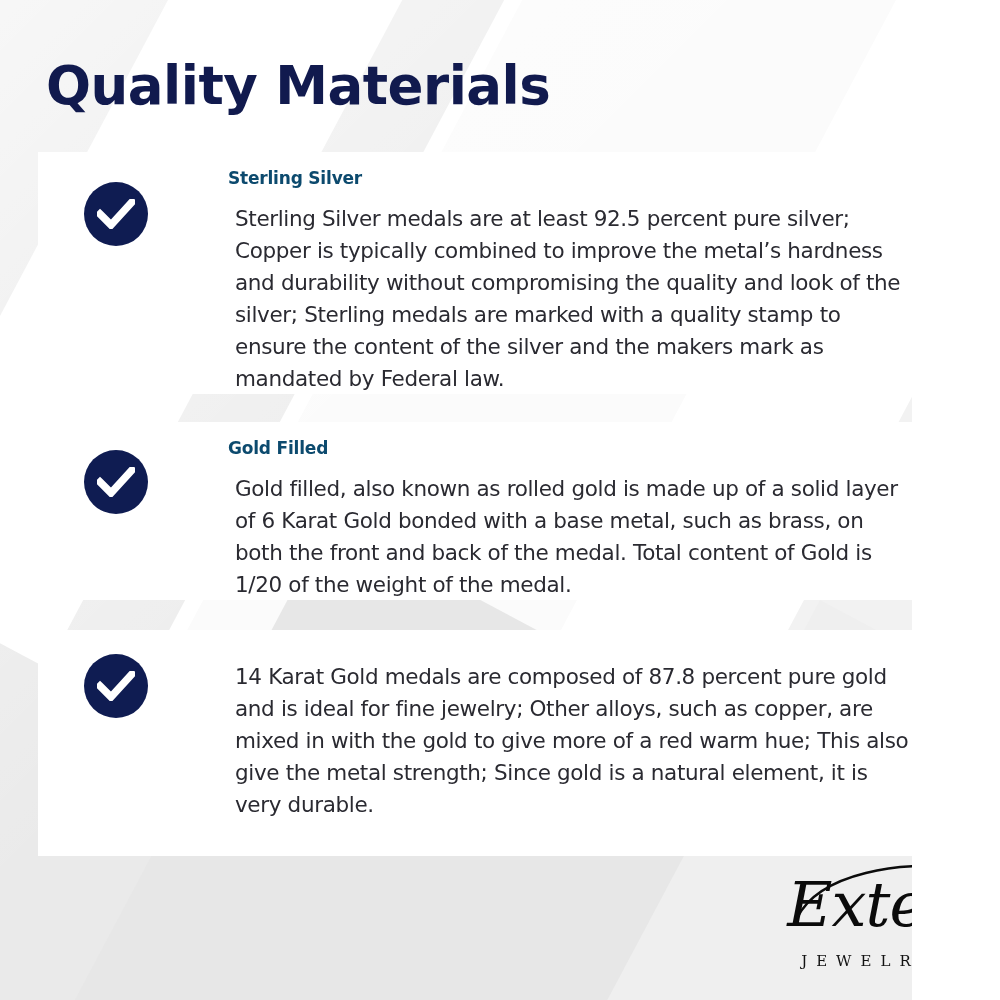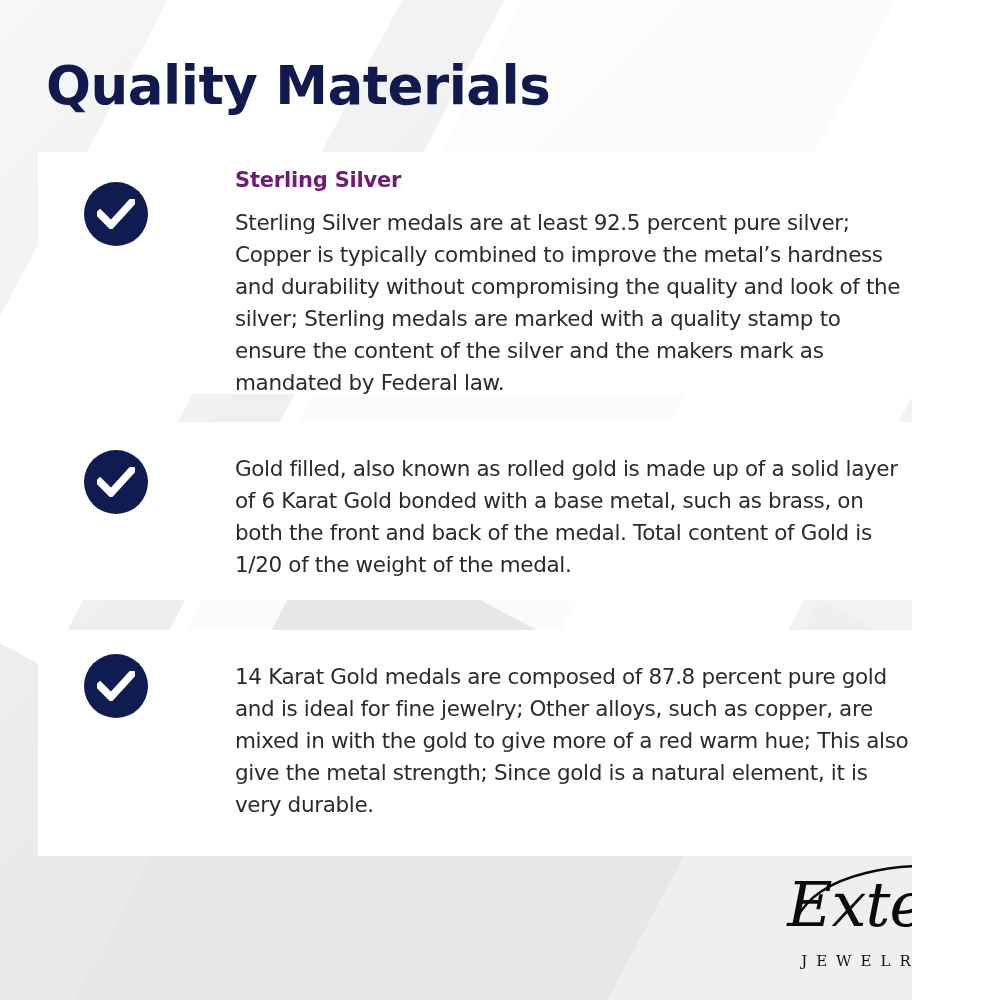--- a/index.html
+++ b/index.html
@@ -133,24 +133,24 @@
   }
   .check-badge svg {
     display: block;
   }
 
   .card-body {
     margin-left: 160px;
     padding-right: 10px;
   }
   .card-heading {
-    font-size: 21px;
+    font-size: 17px;
     font-weight: bold;
-    color: #701a75;
-    margin: 0 0 2px 15px;
+    color: #0c4a6e;
+    margin: 0 0 2px 8px;
     font-family: "DejaVu Sans", sans-serif;
     letter-spacing: -0.2px;
   }
   .card-text {
     font-size: 21.5px;
     line-height: 32px;
     color: #2a2a31;
     margin: 15px;
     font-family: "DejaVu Sans", sans-serif;
     letter-spacing: -0.35px;
@@ -234,20 +234,21 @@
     </div>
 
     <div class="card" id="card-2">
       <div class="card-inner">
         <div class="check-badge">
           <svg width="38" height="30" viewBox="0 0 38 30" aria-hidden="true">
             <path d="M3 15 L14 26 L35 3" fill="none" stroke="#ffffff" stroke-width="7.5" stroke-linecap="square" stroke-linejoin="miter"></path>
           </svg>
         </div>
         <div class="card-body">
+          <div class="card-heading">Gold Filled</div>
           <p class="card-text">Gold filled, also known as rolled gold is made up of a solid layer of 6 Karat Gold bonded with a base metal, such as brass, on both the front and back of the medal. Total content of Gold is 1/20 of the weight of the medal.</p>
         </div>
       </div>
     </div>
 
     <div class="card" id="card-3">
       <div class="card-inner">
         <div class="check-badge">
           <svg width="38" height="30" viewBox="0 0 38 30" aria-hidden="true">
             <path d="M3 15 L14 26 L35 3" fill="none" stroke="#ffffff" stroke-width="7.5" stroke-linecap="square" stroke-linejoin="miter"></path>

